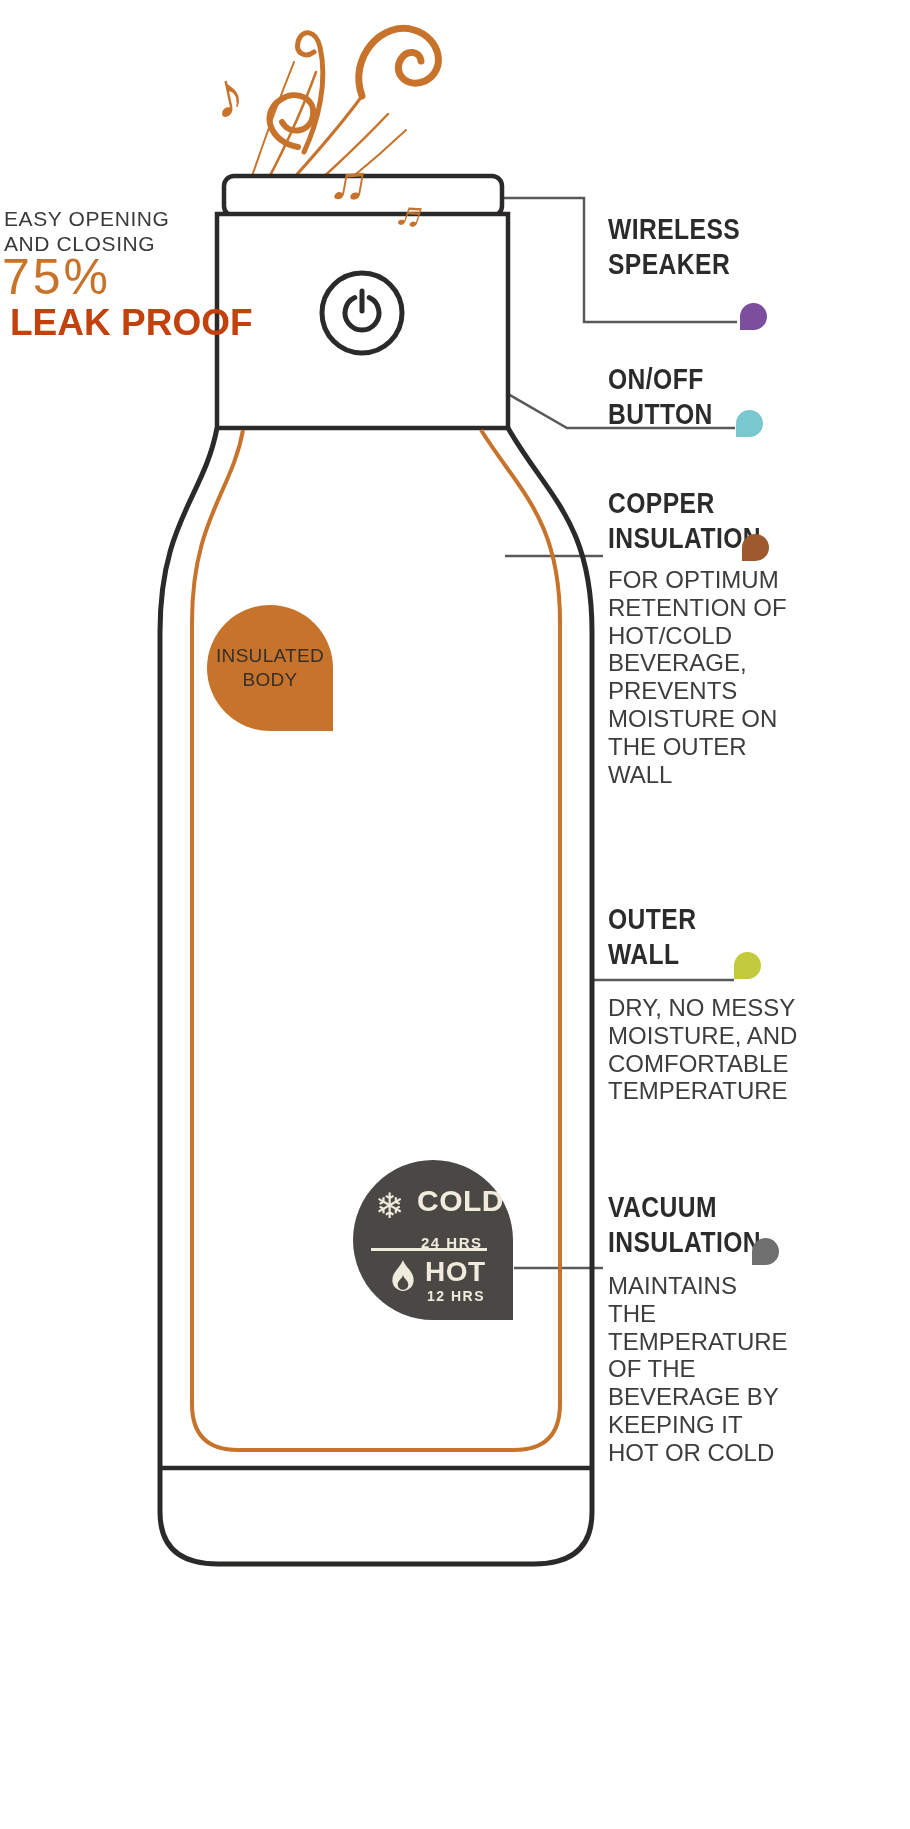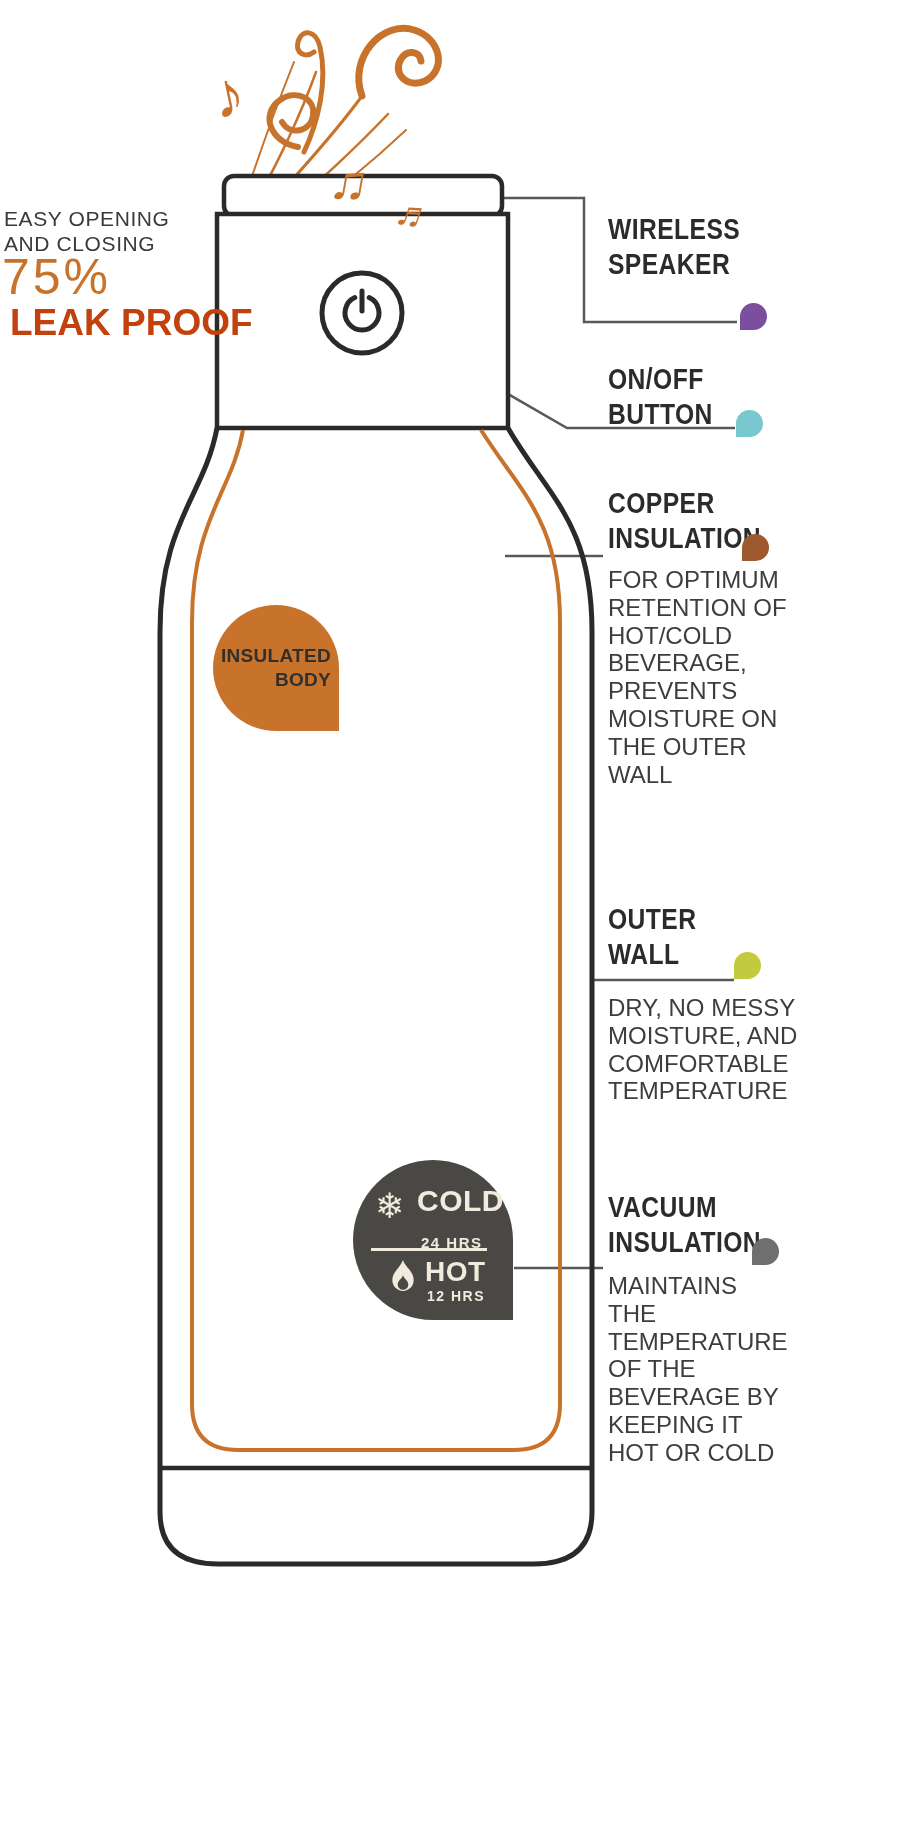--- a/index.html
+++ b/index.html
@@ -13,22 +13,22 @@
     position:relative;width:910px;height:1829px;background:#fff;
     font-family:"Liberation Sans",sans-serif;overflow:hidden;
   }
   .pre{white-space:pre-line;}
   svg.art{position:absolute;left:0;top:0;}
 
   
   .badge{position:absolute;display:flex;align-items:center;justify-content:center;text-align:center;}
   .gray-badge{left:6px;top:60px;width:150px;height:150px;background:var(--badge-gray);
     border-radius:50% 50% 0 50%;font-weight:bold;font-size:26px;line-height:1.16;color:#2F2F2D;letter-spacing:.5px;}
-  .body-badge{left:213px;top:605px;width:126px;height:126px;background:var(--orange);
-    border-radius:50% 50% 0 50%;font-weight:bold;font-size:19px;line-height:1.25;color:#33302B;letter-spacing:.3px;text-align:right;}
+  .body-badge{left:207px;top:605px;width:126px;height:126px;background:var(--orange);
+    border-radius:50% 50% 0 50%;font-weight:normal;font-size:19px;line-height:1.25;color:#33302B;letter-spacing:.3px;}
   .temp-badge{left:353px;top:1160px;width:160px;height:160px;background:var(--badge-dark);
     border-radius:50% 50% 0 50%;display:block;}
 
   
   .easy{position:absolute;left:4px;top:206px;font-size:21px;letter-spacing:.6px;color:#3A3A3A;line-height:1.2;}
   .percent{position:absolute;left:2px;top:248px;font-size:50px;color:var(--orange);letter-spacing:3px;}
   .claim{position:absolute;left:2px;top:302px;font-size:37px;font-weight:bold;color:#c2410c;margin-left:8px;}
 
   
   .callout-title{position:absolute;margin:0;font-size:29px;font-weight:bold;color:#2B2B2B;

